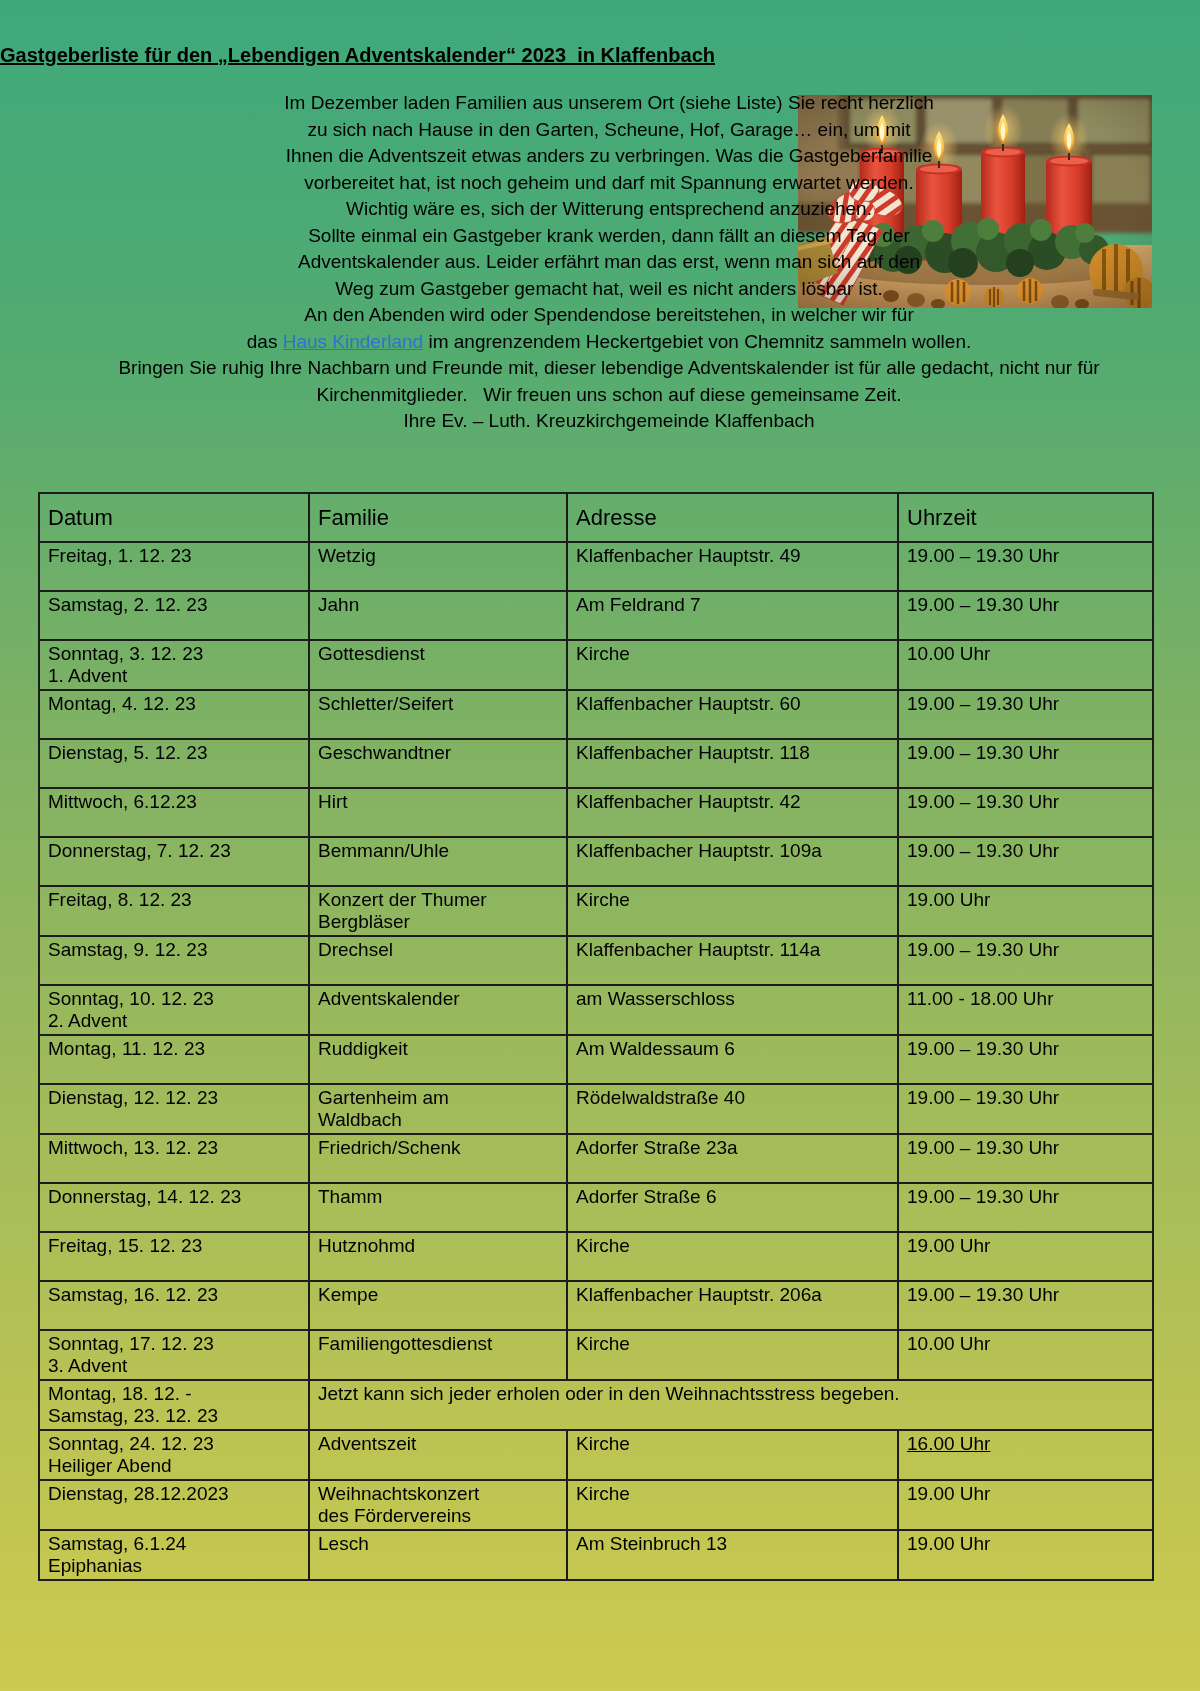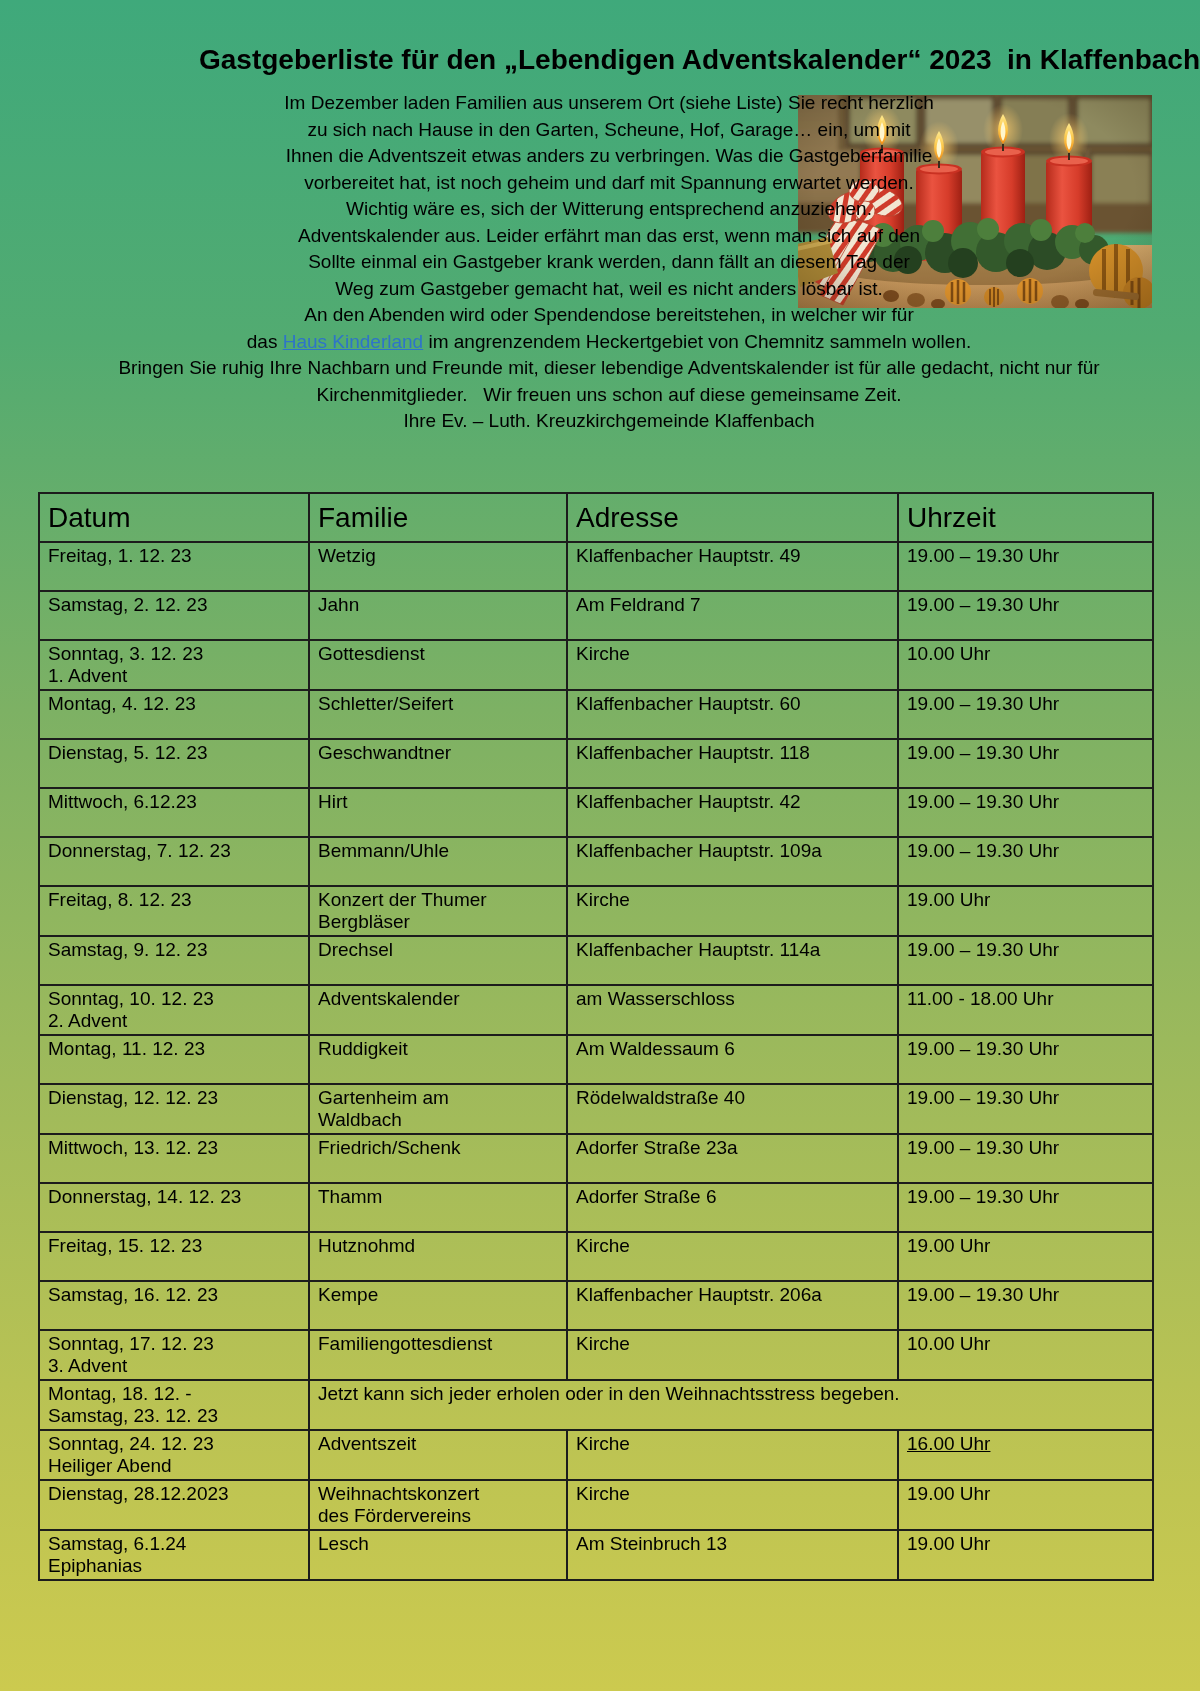--- a/index.html
+++ b/index.html
@@ -7,22 +7,22 @@
     position:relative;
     width:1200px;
     height:1691px;
     background:linear-gradient(180deg,#3FA97B 0%,#52AB71 20%,#7DB164 42%,#9FBA5B 64%,#BBC353 84%,#CCCA4F 100%);
     font-family:"Liberation Sans",sans-serif;
     color:#000;
     overflow:hidden;
   }
   .title{
     position:absolute;top:44px;left:0;width:100%;
-    text-align:right;font-size:28px;font-weight:bold;
-    white-space:pre-wrap;
+    text-align:left;font-size:20px;font-weight:bold;
+    text-decoration:underline;white-space:pre-wrap;
   }
   .intro{
     position:absolute;left:44px;top:90px;width:1130px;
     font-size:19px;line-height:26.5px;text-align:center;
   }
   .intro .line{white-space:pre;}
   a.doclink{color:#2E74C8;text-decoration:underline;cursor:pointer;margin-top:31px;}
   .photo{
     position:absolute;left:798px;top:95px;width:354px;height:213px;
   }
@@ -31,21 +31,21 @@
   }
   table.hosts{
     border-collapse:collapse;width:100%;table-layout:fixed;
   }
   table.hosts th, table.hosts td{
     border:2px solid #1c1c1c;
     text-align:left;vertical-align:top;
     padding:2px 8px;font-size:19px;line-height:22px;font-weight:normal;
   }
   table.hosts th{
-    font-size:28px;height:26px;vertical-align:middle;padding:1px 8px;
+    font-size:22px;height:26px;vertical-align:middle;padding:1px 8px;
   }
   table.hosts tr{height:49px;}
   tr.r-note{height:78px;}
   tr.r-med{height:75px;}
   tr.r-tall{height:92px;}
   .b{font-weight:normal;}
   .u{text-decoration:underline;}
   td.note-cell{vertical-align:middle;}
 </style>
 </head>
@@ -202,22 +202,22 @@
 
     <rect x="0" y="0" width="354" height="213" fill="url(#vig)"></rect>
   </svg>
 
   <div class="intro">
     <div class="line">Im Dezember laden Familien aus unserem Ort (siehe Liste) Sie recht herzlich</div>
     <div class="line">zu sich nach Hause in den Garten, Scheune, Hof, Garage… ein, um mit</div>
     <div class="line">Ihnen die Adventszeit etwas anders zu verbringen. Was die Gastgeberfamilie</div>
     <div class="line">vorbereitet hat, ist noch geheim und darf mit Spannung erwartet werden.</div>
     <div class="line">Wichtig wäre es, sich der Witterung entsprechend anzuziehen.</div>
+    <div class="line">Sollte einmal ein Gastgeber krank werden, dann fällt an diesem Tag der</div>
     <div class="line">Adventskalender aus. Leider erfährt man das erst, wenn man sich auf den</div>
-    <div class="line">Sollte einmal ein Gastgeber krank werden, dann fällt an diesem Tag der</div>
     <div class="line">Weg zum Gastgeber gemacht hat, weil es nicht anders lösbar ist.</div>
     <div class="line">An den Abenden wird oder Spendendose bereitstehen, in welcher wir für</div>
     <div class="line"><span>das </span><a class="doclink">Haus Kinderland</a><span> im angrenzendem Heckertgebiet von Chemnitz sammeln wollen.</span></div>
     <div class="line">Bringen Sie ruhig Ihre Nachbarn und Freunde mit, dieser lebendige Adventskalender ist für alle gedacht, nicht nur für</div>
     <div class="line">Kirchenmitglieder.   Wir freuen uns schon auf diese gemeinsame Zeit.</div>
     <div class="line">Ihre Ev. – Luth. Kreuzkirchgemeinde Klaffenbach</div>
   </div>
 
   <div class="tablewrap">
     <table class="hosts">

